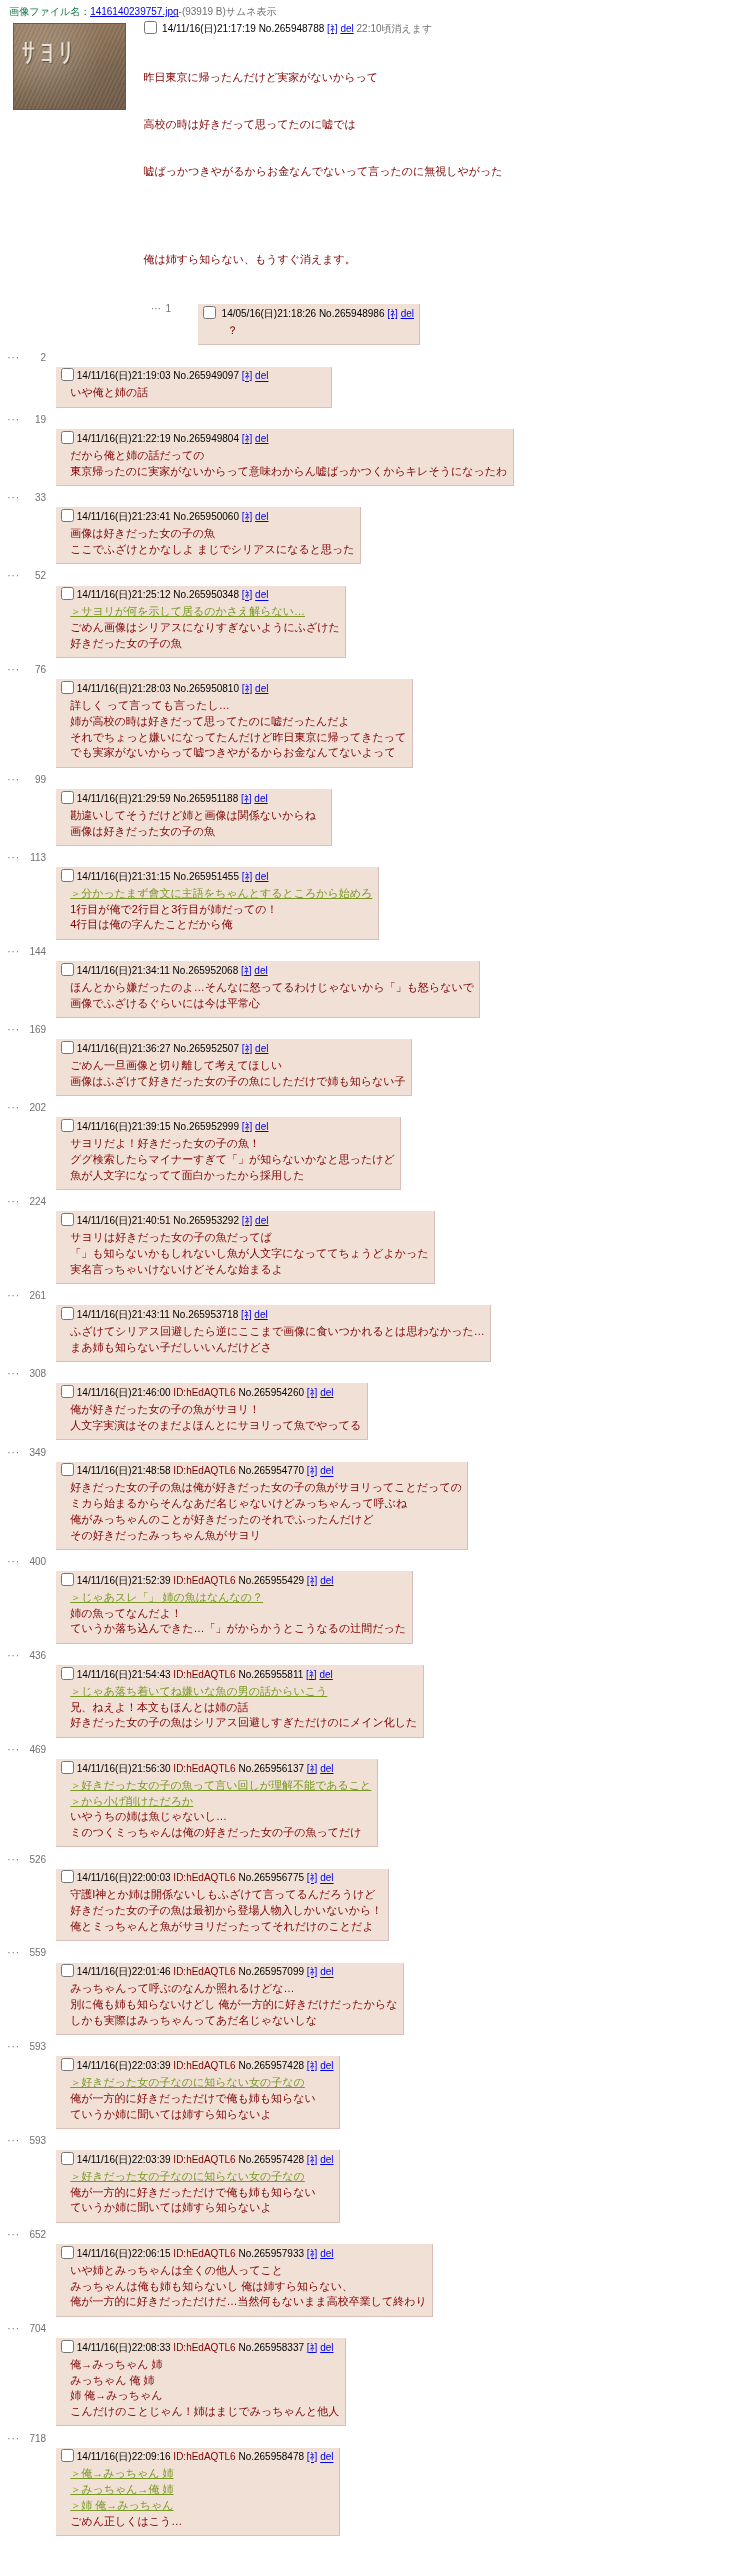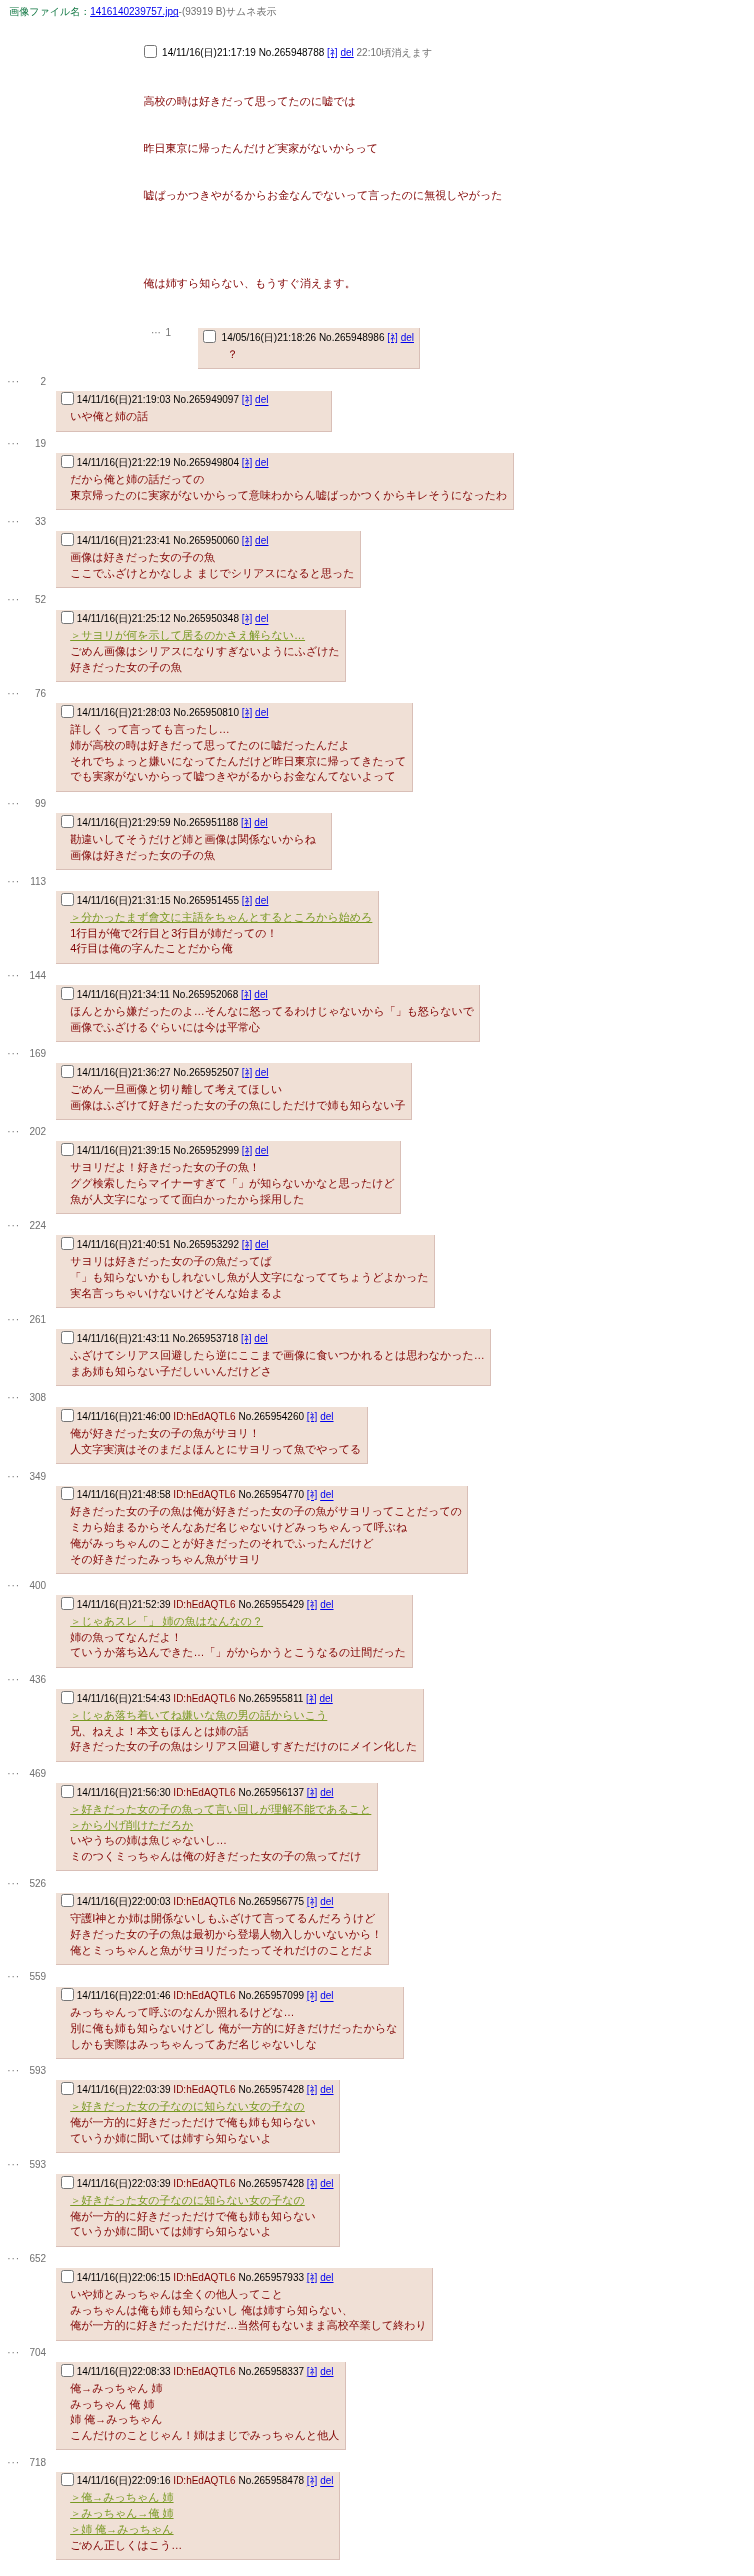--- a/index.html
+++ b/index.html
@@ -95,33 +95,39 @@
 </head>
 <body>
 
 <div class="page">
 
   <div class="op">
     <div class="filearea">
       <span>画像ファイル名：</span><a class="filelink">1416140239757.jpg</a><span class="meta">-(93919 B)サムネ表示</span>
     </div>
 
+    <div class="thumbwrap">
+      <div class="thumb">
+        <div class="grain"></div>
+        <div class="glyph">ｻﾖﾘ</div>
+      </div>
+    </div>
 
-    <div class="posthead" style="margin-left:138px;margin-top:24px;">
+    <div class="posthead" style="margin-left:138px;">
       <input class="chk" type="checkbox" style="">
       <span class="date">14/11/16(日)21:17:19</span>
       <span class="no">No.265948788</span>
       <a class="qlink">[ﾈ]</a>
       <a class="del">del</a>
       <span class="tail">22:10頃消えます</span>
     </div>
 
     <div class="opmsg msg">
+      <div>昨日東京に帰ったんだけど実家がないからって</div>
       <div>高校の時は好きだって思ってたのに嘘では</div>
-      <div>昨日東京に帰ったんだけど実家がないからって</div>
       <div>嘘ばっかつきやがるからお金なんでないって言ったのに無視しやがった</div>
       <div style="height:9.2px"></div>
       <div class="opmsg-strong">俺は姉すら知らない、もうすぐ消えます。</div>
     </div>
 
     <div class="inner-wrap" style="margin-left:138px;">
       <span class="dots">···</span>
       <span class="num">1</span>
       <div class="inner-reply">
         <div class="posthead">

